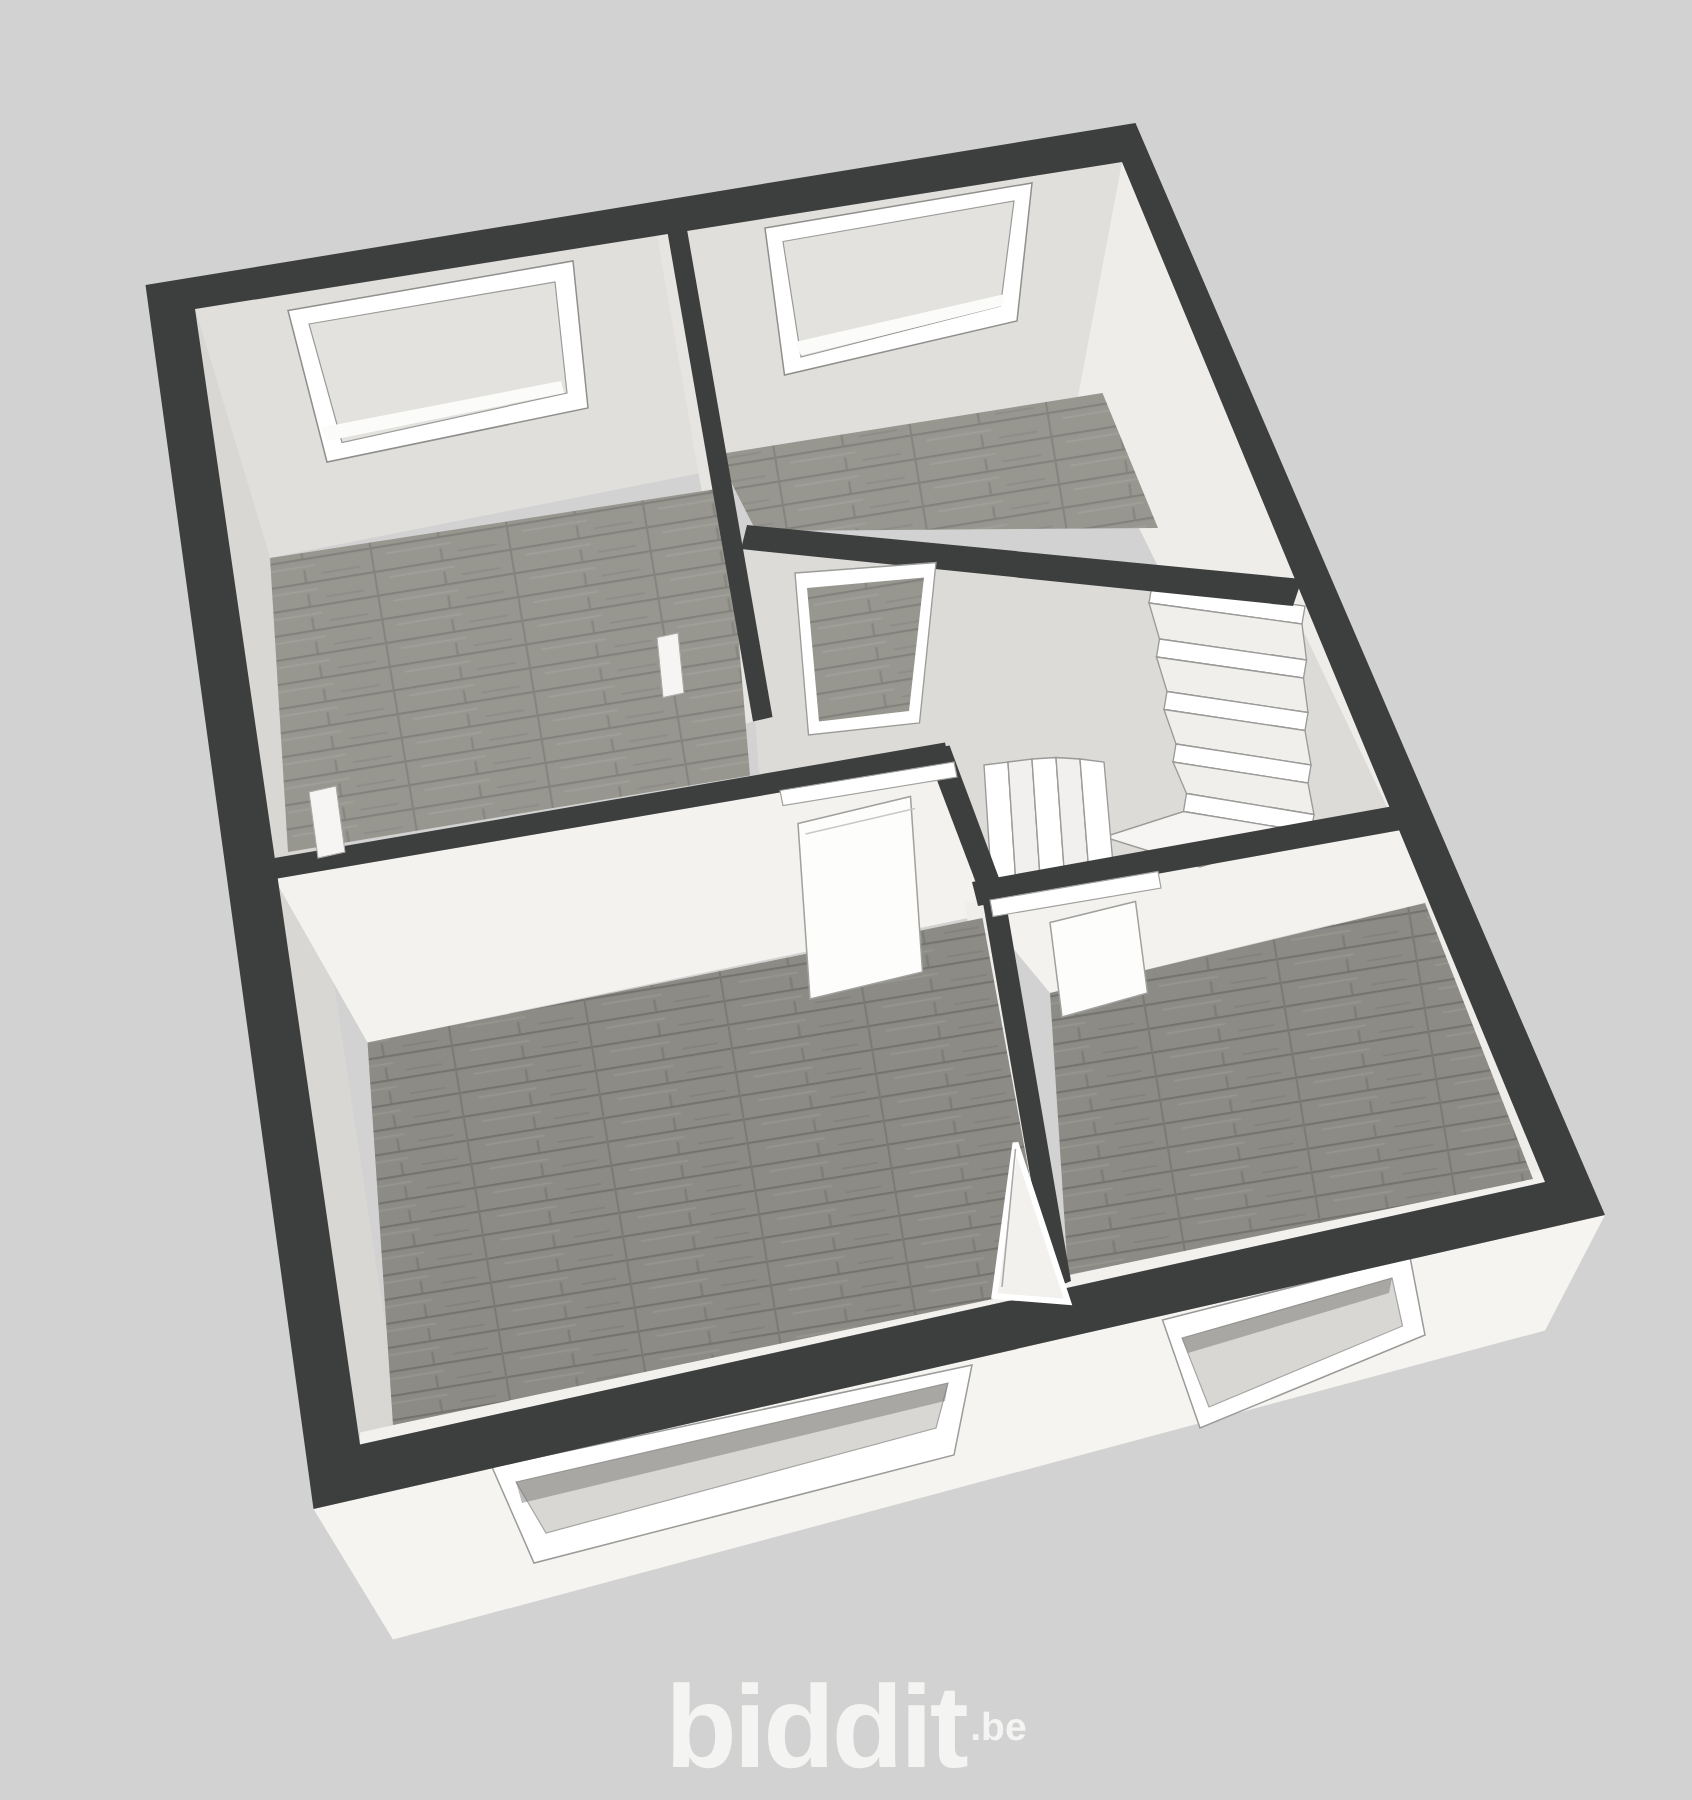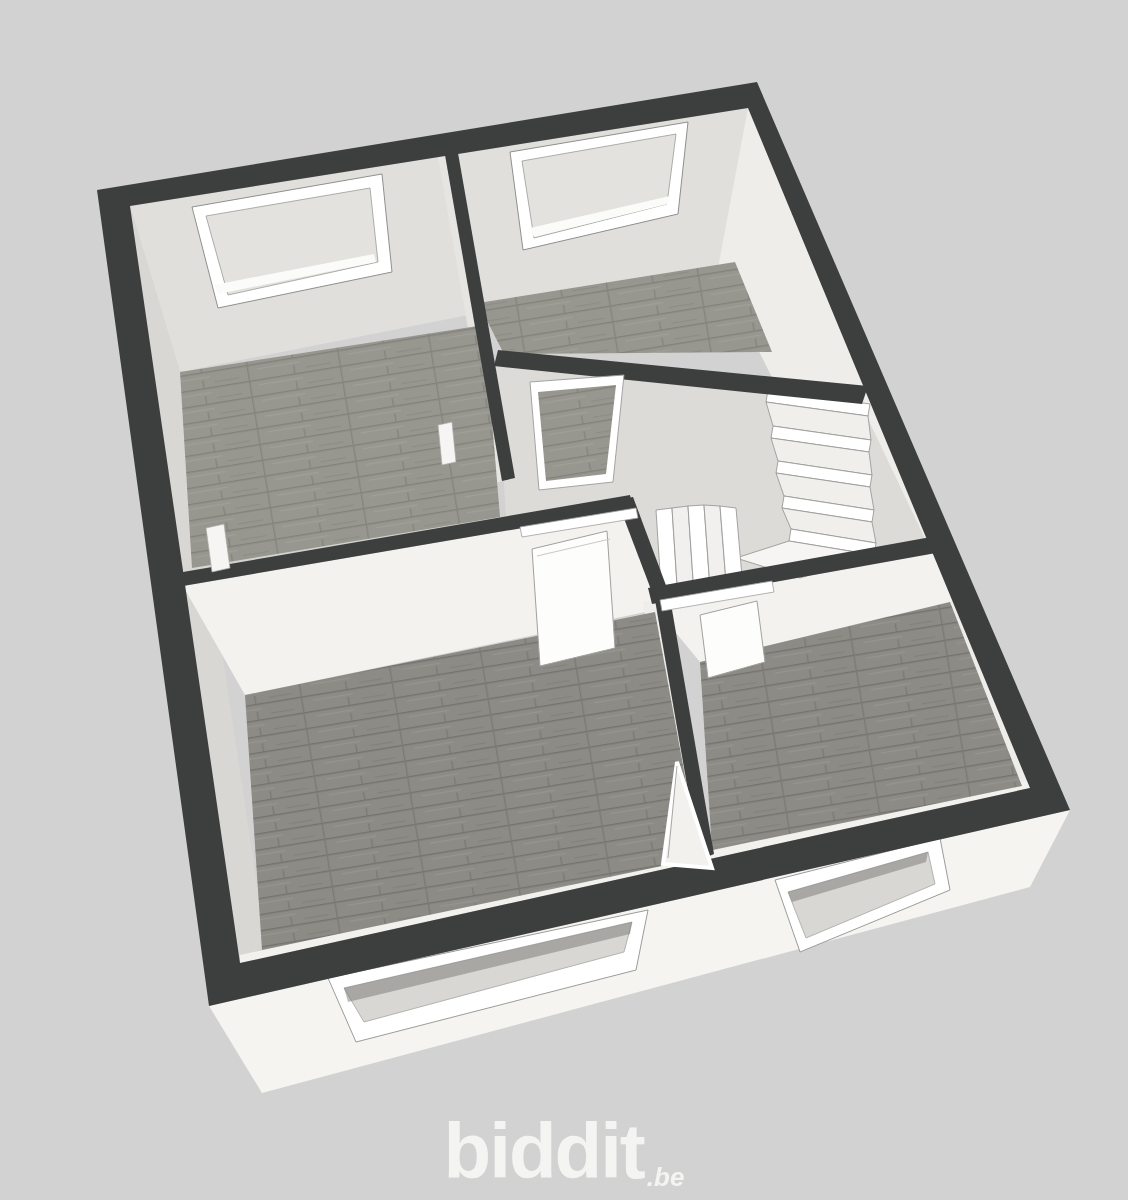--- a/index.html
+++ b/index.html
@@ -1,22 +1,22 @@
 <!DOCTYPE html>
 <html><head>
 <meta charset="utf-8">
 <style>
   html,body{margin:0;padding:0;background:#d2d2d2;}
   .stage{position:relative;width:1128px;height:1200px;background:#d2d2d2;overflow:hidden;
          font-family:"Liberation Sans", sans-serif;}
   .plan-svg{position:absolute;left:0;top:0;}
   .logo{position:absolute;left:0;right:0;top:1112px;display:flex;justify-content:center;
-        align-items:flex-end;user-select:none;}
+        align-items:center;user-select:none;}
   .logo .word{font-size:78px;font-weight:bold;letter-spacing:-2px;color:#f4f4f3;line-height:1;}
-  .logo .tld{font-size:26px;font-weight:bold;color:#f4f4f3;margin-left:3px;line-height:1;font-style:italic;}
+  .logo .tld{font-size:26px;font-weight:bold;color:#f4f4f3;margin-left:3px;line-height:1;}
 </style>
 </head>
 <body>
 
 <div class="stage">
 
 <svg class="plan-svg" width="1128" height="1200" viewBox="0 0 1128 1200">
   <defs>
     <pattern id="wood1" patternUnits="userSpaceOnUse" width="92" height="16" patternTransform="rotate(-9.3)">
       <rect width="92" height="16" fill="#97968f"></rect>

